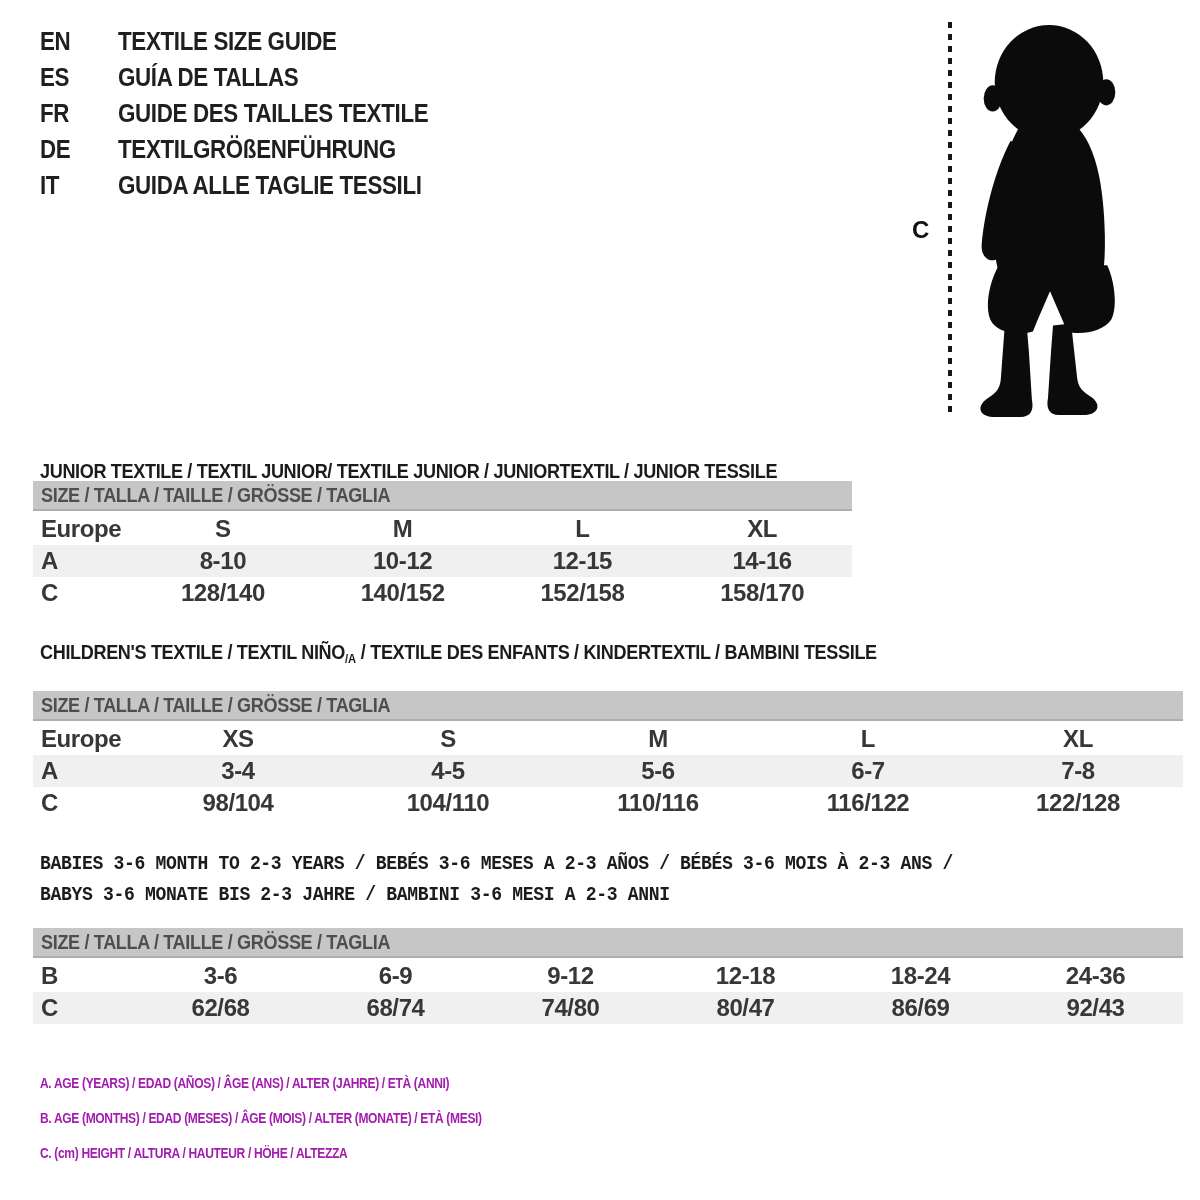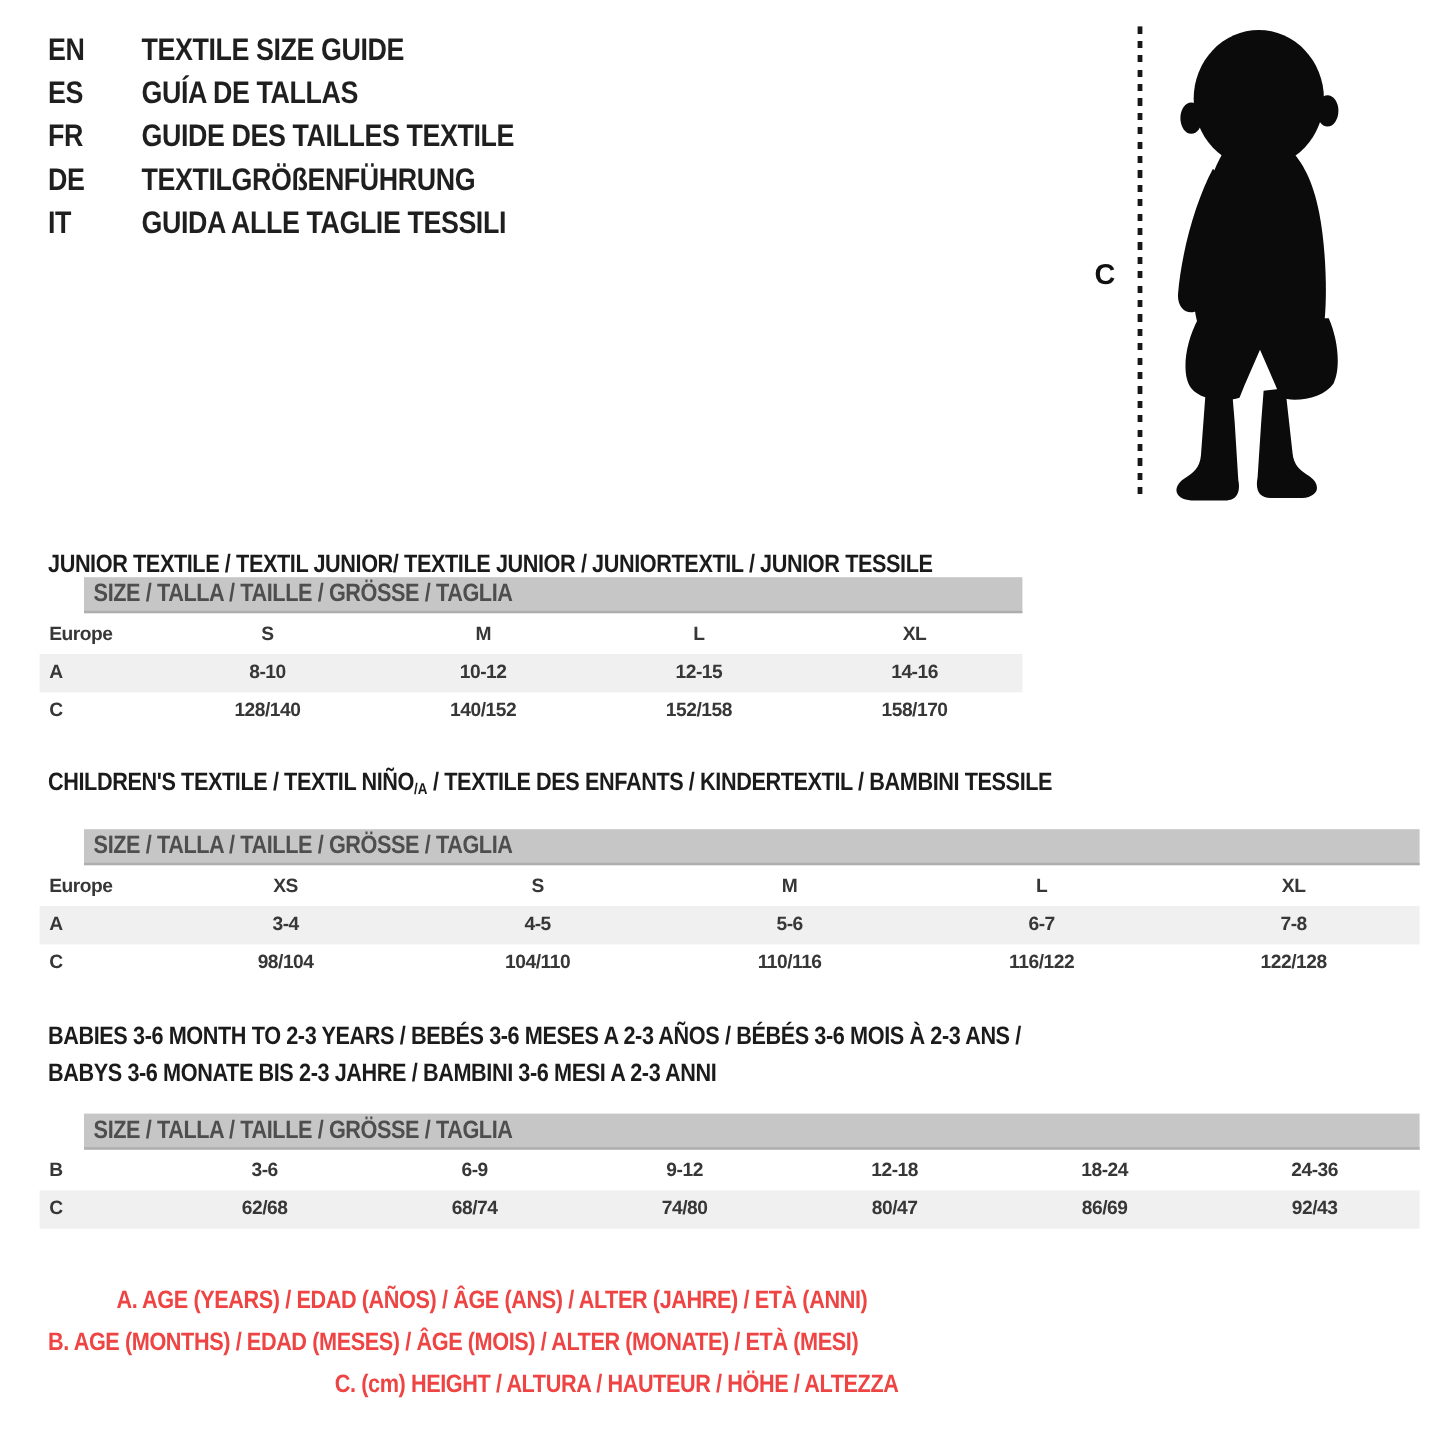--- a/index.html
+++ b/index.html
@@ -25,39 +25,39 @@
     background:repeating-linear-gradient(to bottom, #171717 0 6px, transparent 6px 12px);
   }
   .figure-label { position:absolute; left:912px; top:216px; font-size:24px; color:#111; }
   .baby-svg { position:absolute; left:958px; top:20px; width:184px; height:400px; }
 
   
   .sec-title { position:absolute; font-size:21px; color:#1b1b1b; }
   .sec-title .sub { font-size:13px; position:relative; top:4px; letter-spacing:0; }
   #junior-title   { left:40px; top:459px; }
   #children-title { left:40px; top:640px;text-align:right; }
-  #babies-title   { left:40px; top:848px; line-height:31px; }
+  #babies-title   { left:40px; top:848px; line-height:31px;font-family:Liberation Mono, monospace; }
 
   
   .size-table { position:absolute; }
   #junior-table   { left:33px; top:481px;  width:819px;  }
   #children-table { left:33px; top:691px;  width:1150px; }
   #babies-table   { left:33px; top:928px;  width:1150px; }
   .tsizebar {
     height:30px; line-height:28px; background:#c6c6c6; border-bottom:2px solid #aeaeae;
-    color:#4e4e4e; font-size:21px; padding-left:8px; margin-bottom:2px;margin-left:37px;
+    color:#4e4e4e; font-size:21px; padding-left:8px; margin-bottom:2px;
   }
-  .trow { display:flex; height:32px; align-items:center; font-size:16px; color:#373737; }
+  .trow { display:flex; height:32px; align-items:center; font-size:24px; color:#373737; }
   .trow.shade { background:#f0f0f0; }
   .tlabel { width:100px; flex:0 0 100px; padding-left:8px; letter-spacing:-0.4px; }
   .tcell { flex:1 1 0; text-align:center; letter-spacing:-0.4px; }
 
   
   .footnotes { position:absolute; left:40px; top:1066px; }
-  .footnote { height:35px; line-height:35px; font-size:21px; color:#ef4444;text-align:right; }
+  .footnote { height:35px; line-height:35px; font-size:14px; color:#a21caf; }
 </style>
 </head>
 <body>
 
 <div class="lang-block">
   <div class="lang-row">
     <span class="lang-code cond">EN</span>
     <span class="cond">TEXTILE SIZE GUIDE</span>
   </div>
   <div class="lang-row">

